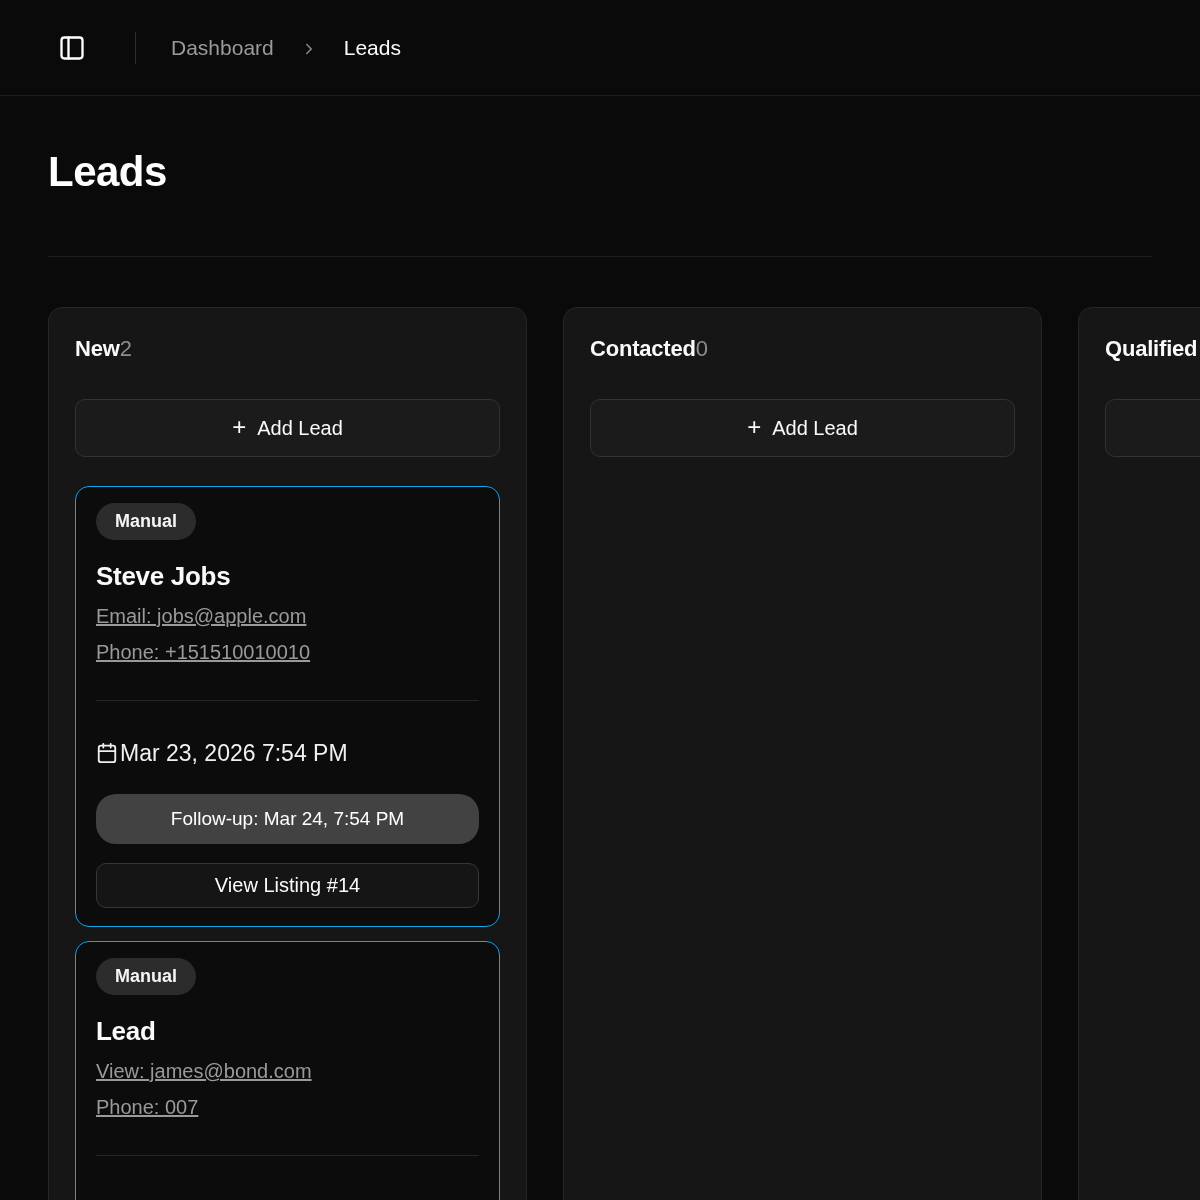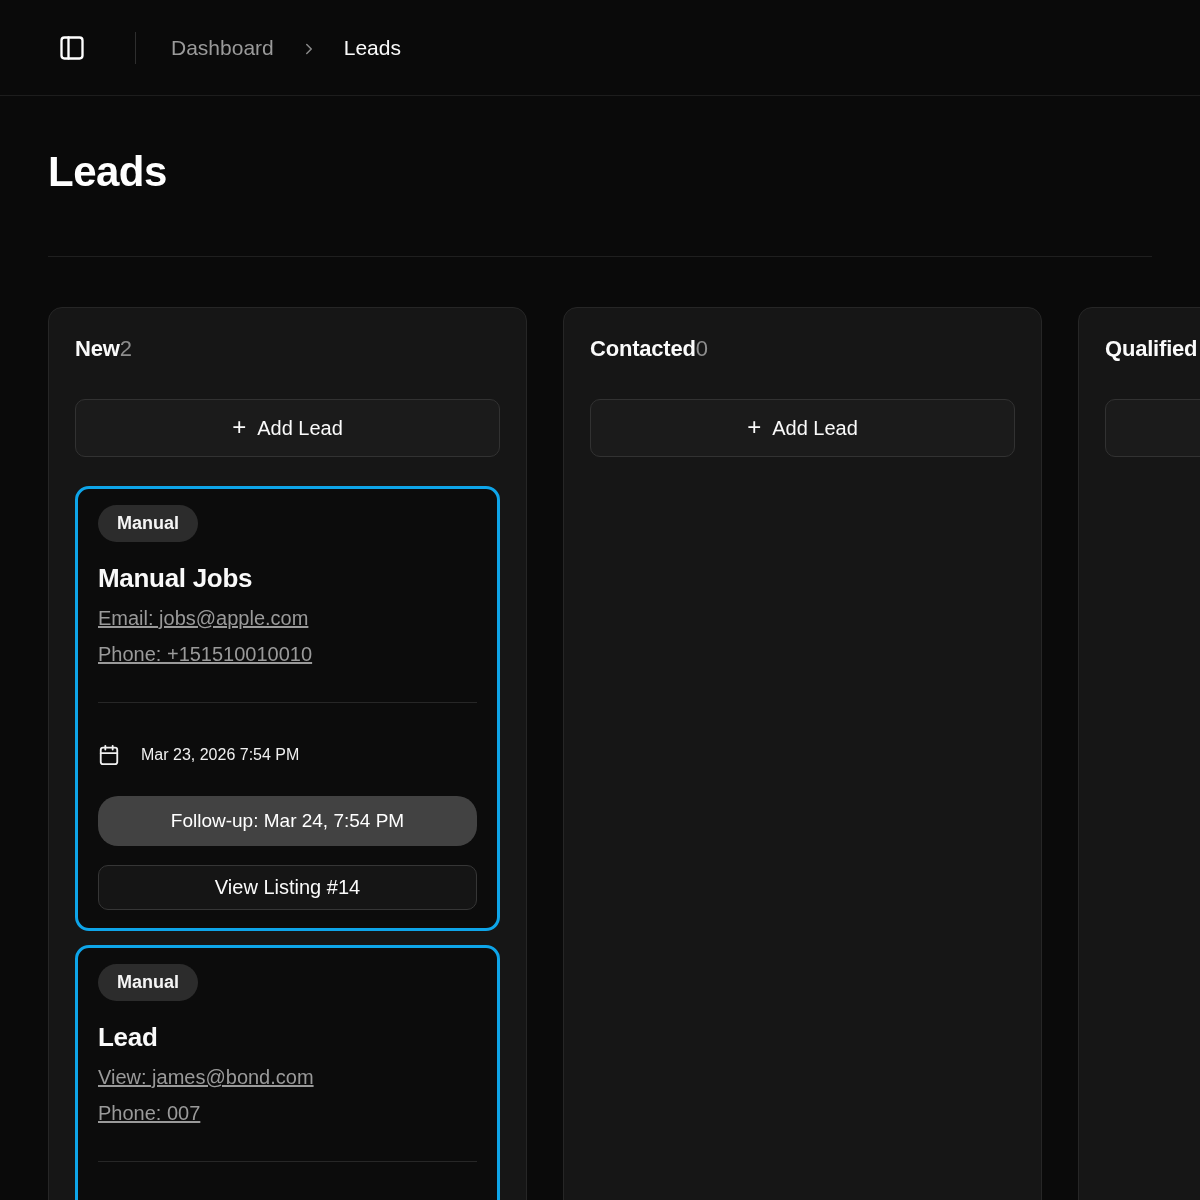--- a/index.html
+++ b/index.html
@@ -80,21 +80,21 @@
     font-size:20px; font-weight:500;
     cursor:pointer;
   }
   .add-lead-btn .plus { font-size:24px; font-weight:300; line-height:1; margin-top:-2px; }
 
   .cards { margin-top:29px; }
 
   
   .card {
     background:#0c0c0c;
-    border:3px solid #0ea5e9;
+    border:1px solid #0ea5e9;
     border-radius:14px;
     padding:16px 20px 18px 20px;
     margin-bottom:14px;
   }
   .badge {
     display:inline-block;
     background:#2c2c2c;
     color:#f5f5f5;
     border-radius:999px;
     padding:7px 19px;
@@ -106,22 +106,22 @@
     color:#fafafa; letter-spacing:-0.3px;
   }
   .lead-meta { margin-top:6px; }
   .meta-line { font-size:20px; line-height:36px; color:#9a9a9a;text-decoration:underline; }
   .card-divider {
     border:none; border-top:1px solid #272727;
     margin-top:30px;
   }
   .date-row {
     margin-top:38px;
-    display:flex; align-items:center; gap:21px;
-    font-size:16px; font-weight:500; color:#f0f0f0;
+    display:flex; align-items:center; gap:2px;
+    font-size:23px; font-weight:500; color:#f0f0f0;
     height:28px;
   }
   .followup-chip {
     margin-top:27px;
     height:50px; width:100%;
     background:#424242;
     border-radius:20px;
     display:flex; align-items:center; justify-content:center;
     font-size:19px; font-weight:500; color:#ffffff;
   }
@@ -177,21 +177,21 @@
       </div>
       <button class="add-lead-btn">
         <span class="plus">+</span>
         <span>Add Lead</span>
       </button>
 
       <div class="cards">
 
         <div class="card">
           <span class="badge">Manual</span>
-          <div class="lead-name">Manual Jobs</div>
+          <div class="lead-name">Steve Jobs</div>
           <div class="lead-meta">
             <div class="meta-line">Email: jobs@apple.com</div>
             <div class="meta-line">Phone: +151510010010</div>
           </div>
           <hr class="card-divider">
           <div class="date-row">
             <span>
               <svg width="22" height="22" viewBox="0 0 24 24" fill="none" stroke="#f0f0f0" stroke-width="2" stroke-linecap="round" stroke-linejoin="round">
                 <rect x="3" y="4" width="18" height="18" rx="2.5"></rect>
                 <path d="M16 2v4M8 2v4M3 10h18"></path>

